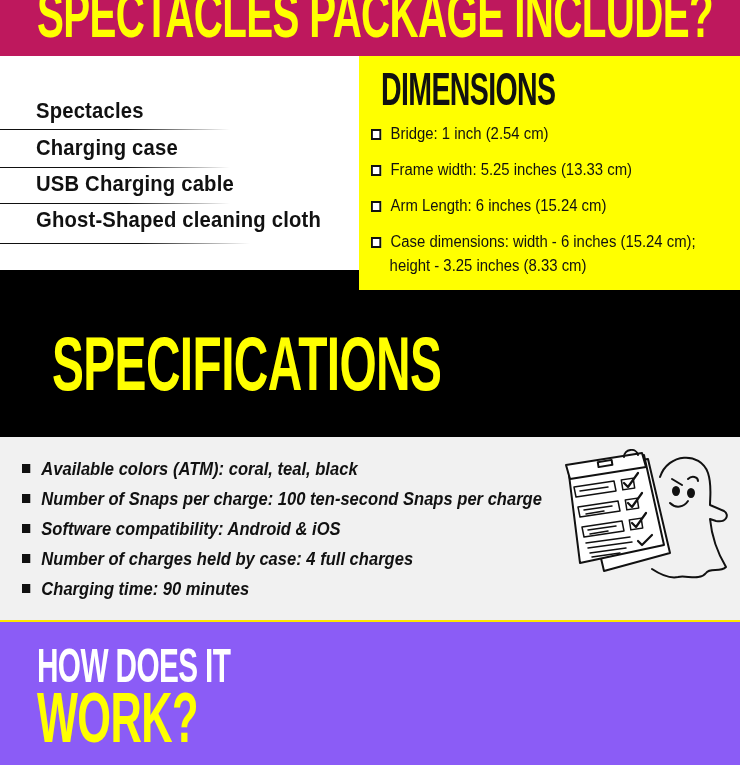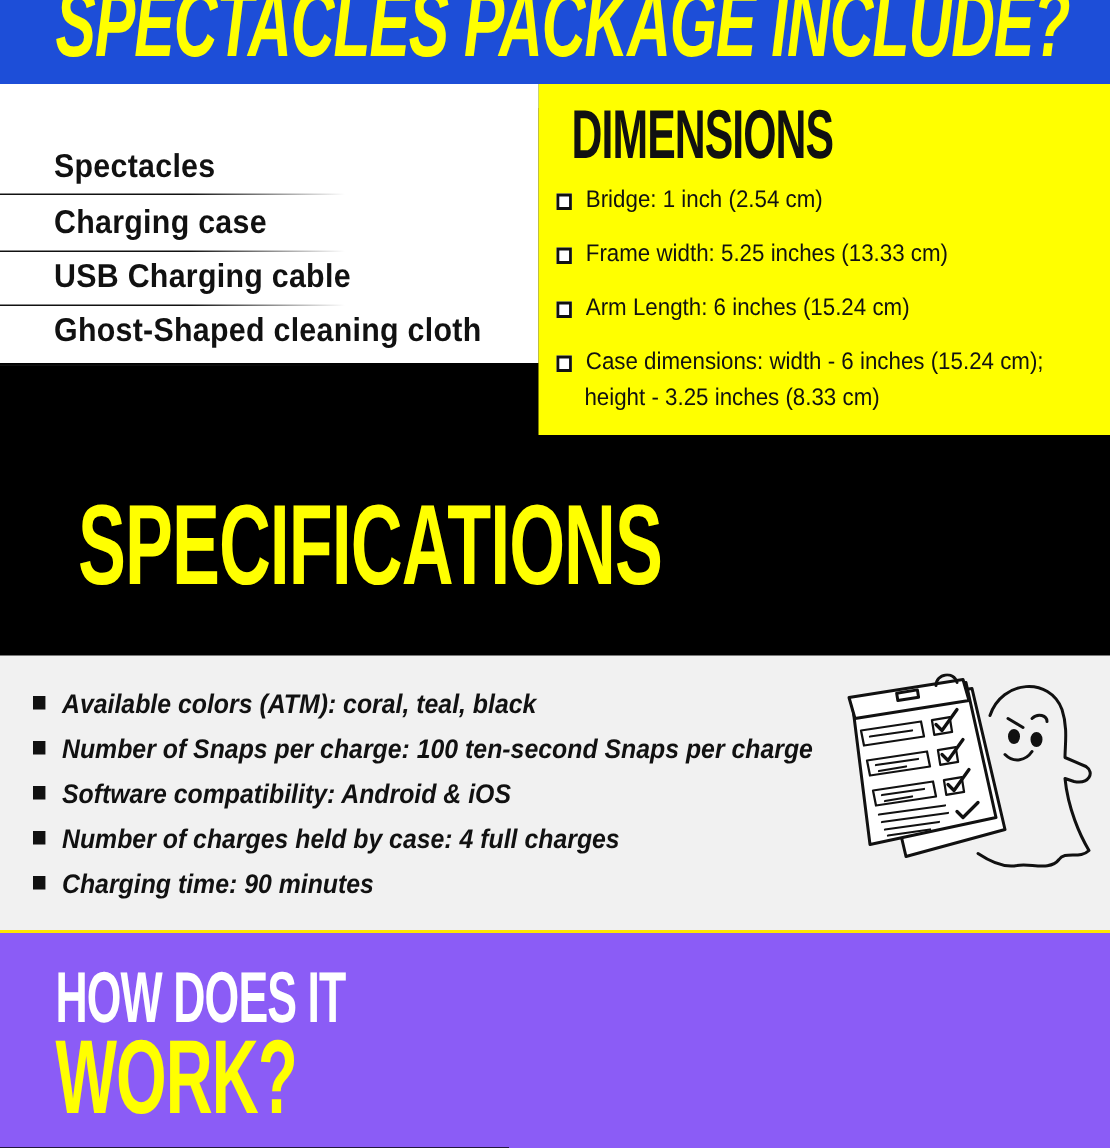--- a/index.html
+++ b/index.html
@@ -10,30 +10,30 @@
     font-family: "Liberation Sans", sans-serif;
     font-weight: 700;
     text-transform: uppercase;
     display: inline-block;
     transform-origin: left top;
     white-space: nowrap;
     letter-spacing: -1px;
   }
 
   
-  .top-banner { position: absolute; left: 0; top: 0; width: 740px; height: 72px; background: #1d4ed8; overflow: hidden; font-style: italic; }
+  .top-banner { position: absolute; left: 0; top: 0; width: 740px; height: 72px; background: #be185d; overflow: hidden; }
   .top-title {
     position: absolute; left: 37px; top: -22px;
     font-size: 64px; color: #ffff00;
     transform: scaleX(0.63);
   }
 
   
   .pkg { position: absolute; left: 0; top: 56px; width: 740px; height: 234px; }
-  .pkg-left { position: absolute; left: 0; top: 0; width: 359px; height: 186px; background: #fff; }
+  .pkg-left { position: absolute; left: 0; top: 0; width: 359px; height: 214px; background: #fff; }
   .pkg-item {
     position: absolute; left: 36px;
     font-size: 22px; font-weight: 700; color: #111;
     letter-spacing: 0.2px;
     transform: scaleX(0.92); transform-origin: left top;
     white-space: nowrap;
   }
   .pkg-sep {
     position: absolute; left: 0; height: 1px;
     background: linear-gradient(to right, #111 0%, #111 55%, rgba(0,0,0,0) 100%);

